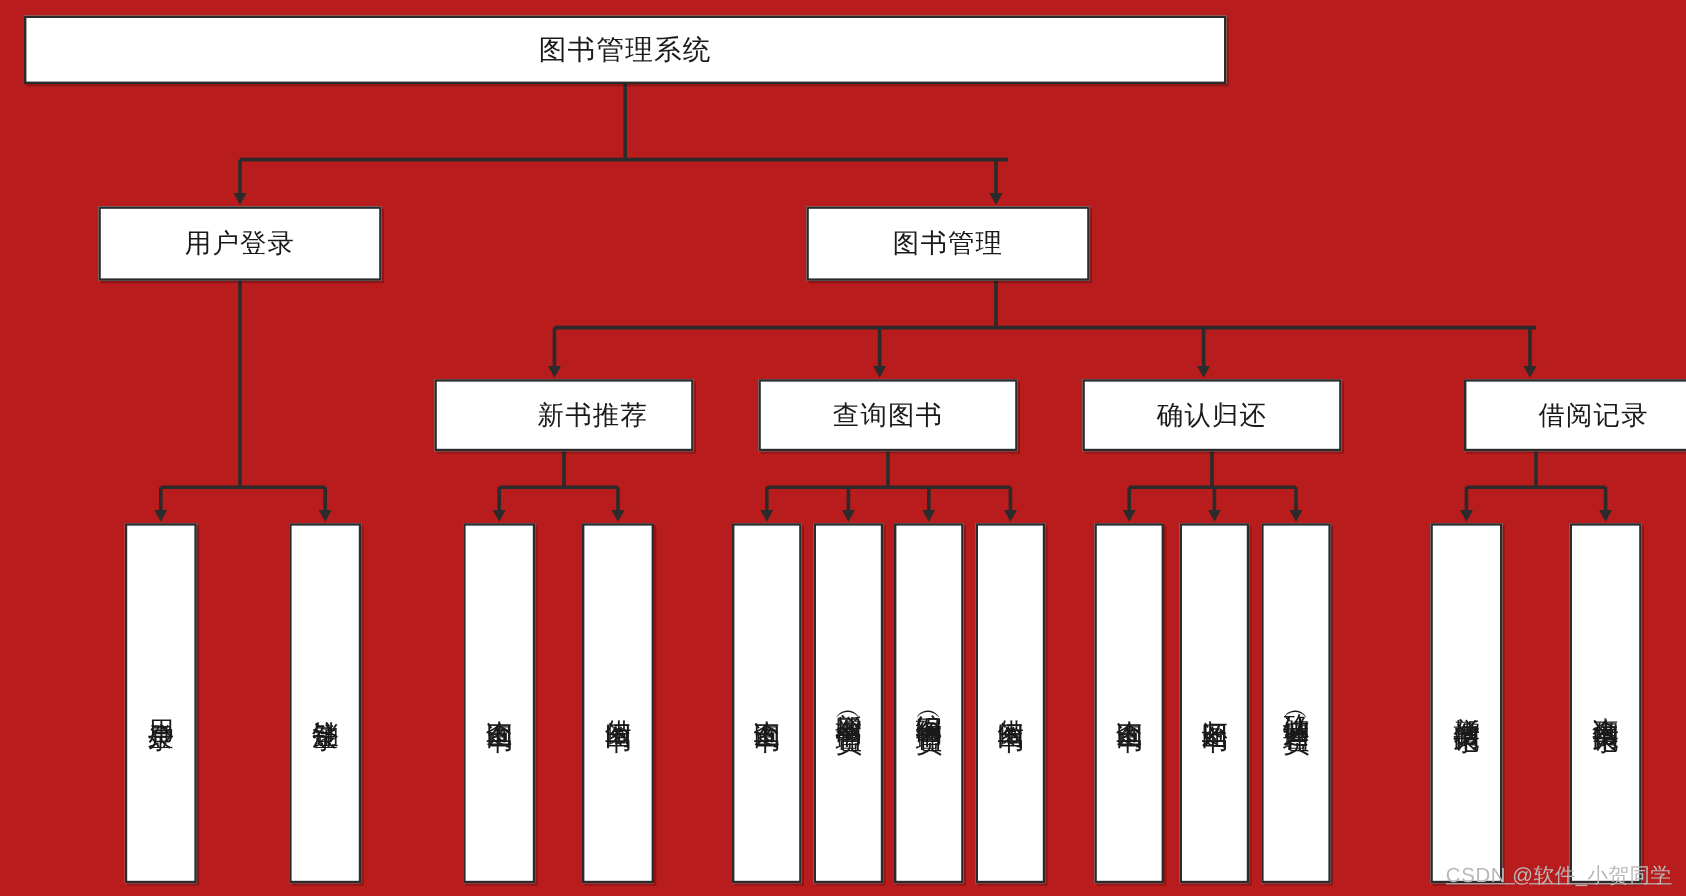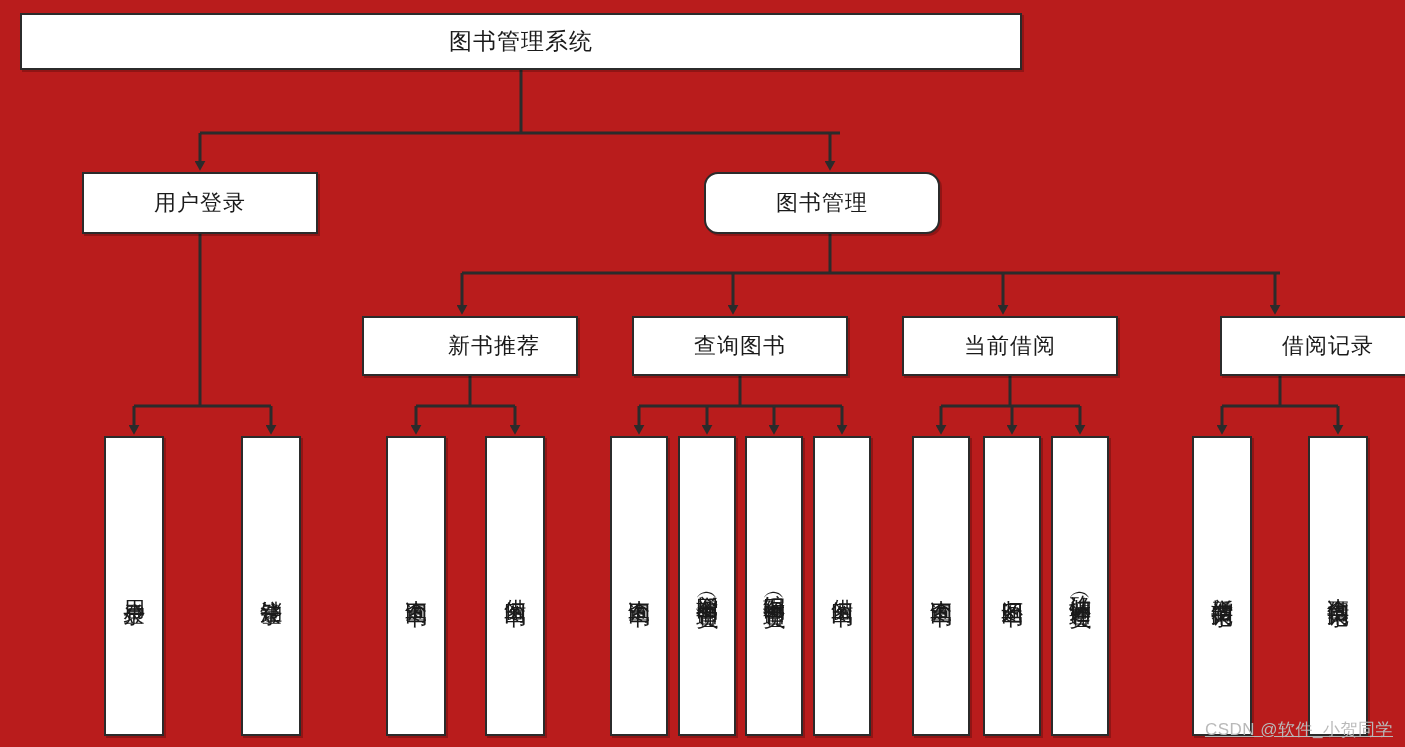--- a/index.html
+++ b/index.html
@@ -121,32 +121,32 @@
     </g>
   </svg>
 
   <div class="node root" style="left:20px; top:13px; width:1002px; height:57px;">
     <span class="label-h">图书管理系统</span>
   </div>
 
   <div class="node" style="left:82px; top:172px; width:236px; height:62px;">
     <span class="label-h">用户登录</span>
   </div>
-  <div class="node" style="left:704px; top:172px; width:236px; height:62px;border-radius:14px;">
+  <div class="node" style="left:672px; top:172px; width:236px; height:62px;">
     <span class="label-h">图书管理</span>
   </div>
 
   <div class="node" style="left:362px; top:316px; width:216px; height:60px;padding-left:48px;">
     <span class="label-h">新书推荐</span>
   </div>
   <div class="node" style="left:632px; top:316px; width:216px; height:60px;">
     <span class="label-h">查询图书</span>
   </div>
   <div class="node" style="left:902px; top:316px; width:216px; height:60px;">
-    <span class="label-h">当前借阅</span>
+    <span class="label-h">确认归还</span>
   </div>
   <div class="node" style="left:1220px; top:316px; width:216px; height:60px;text-align:right;">
     <span class="label-h">借阅记录</span>
   </div>
 
   <div class="node leaf" style="left:104px; top:436px; width:60px; height:300px;">
     <span class="label-v">用户登录</span>
   </div>
   <div class="node leaf" style="left:241px; top:436px; width:60px; height:300px;">
     <span class="label-v">注销登录</span>

